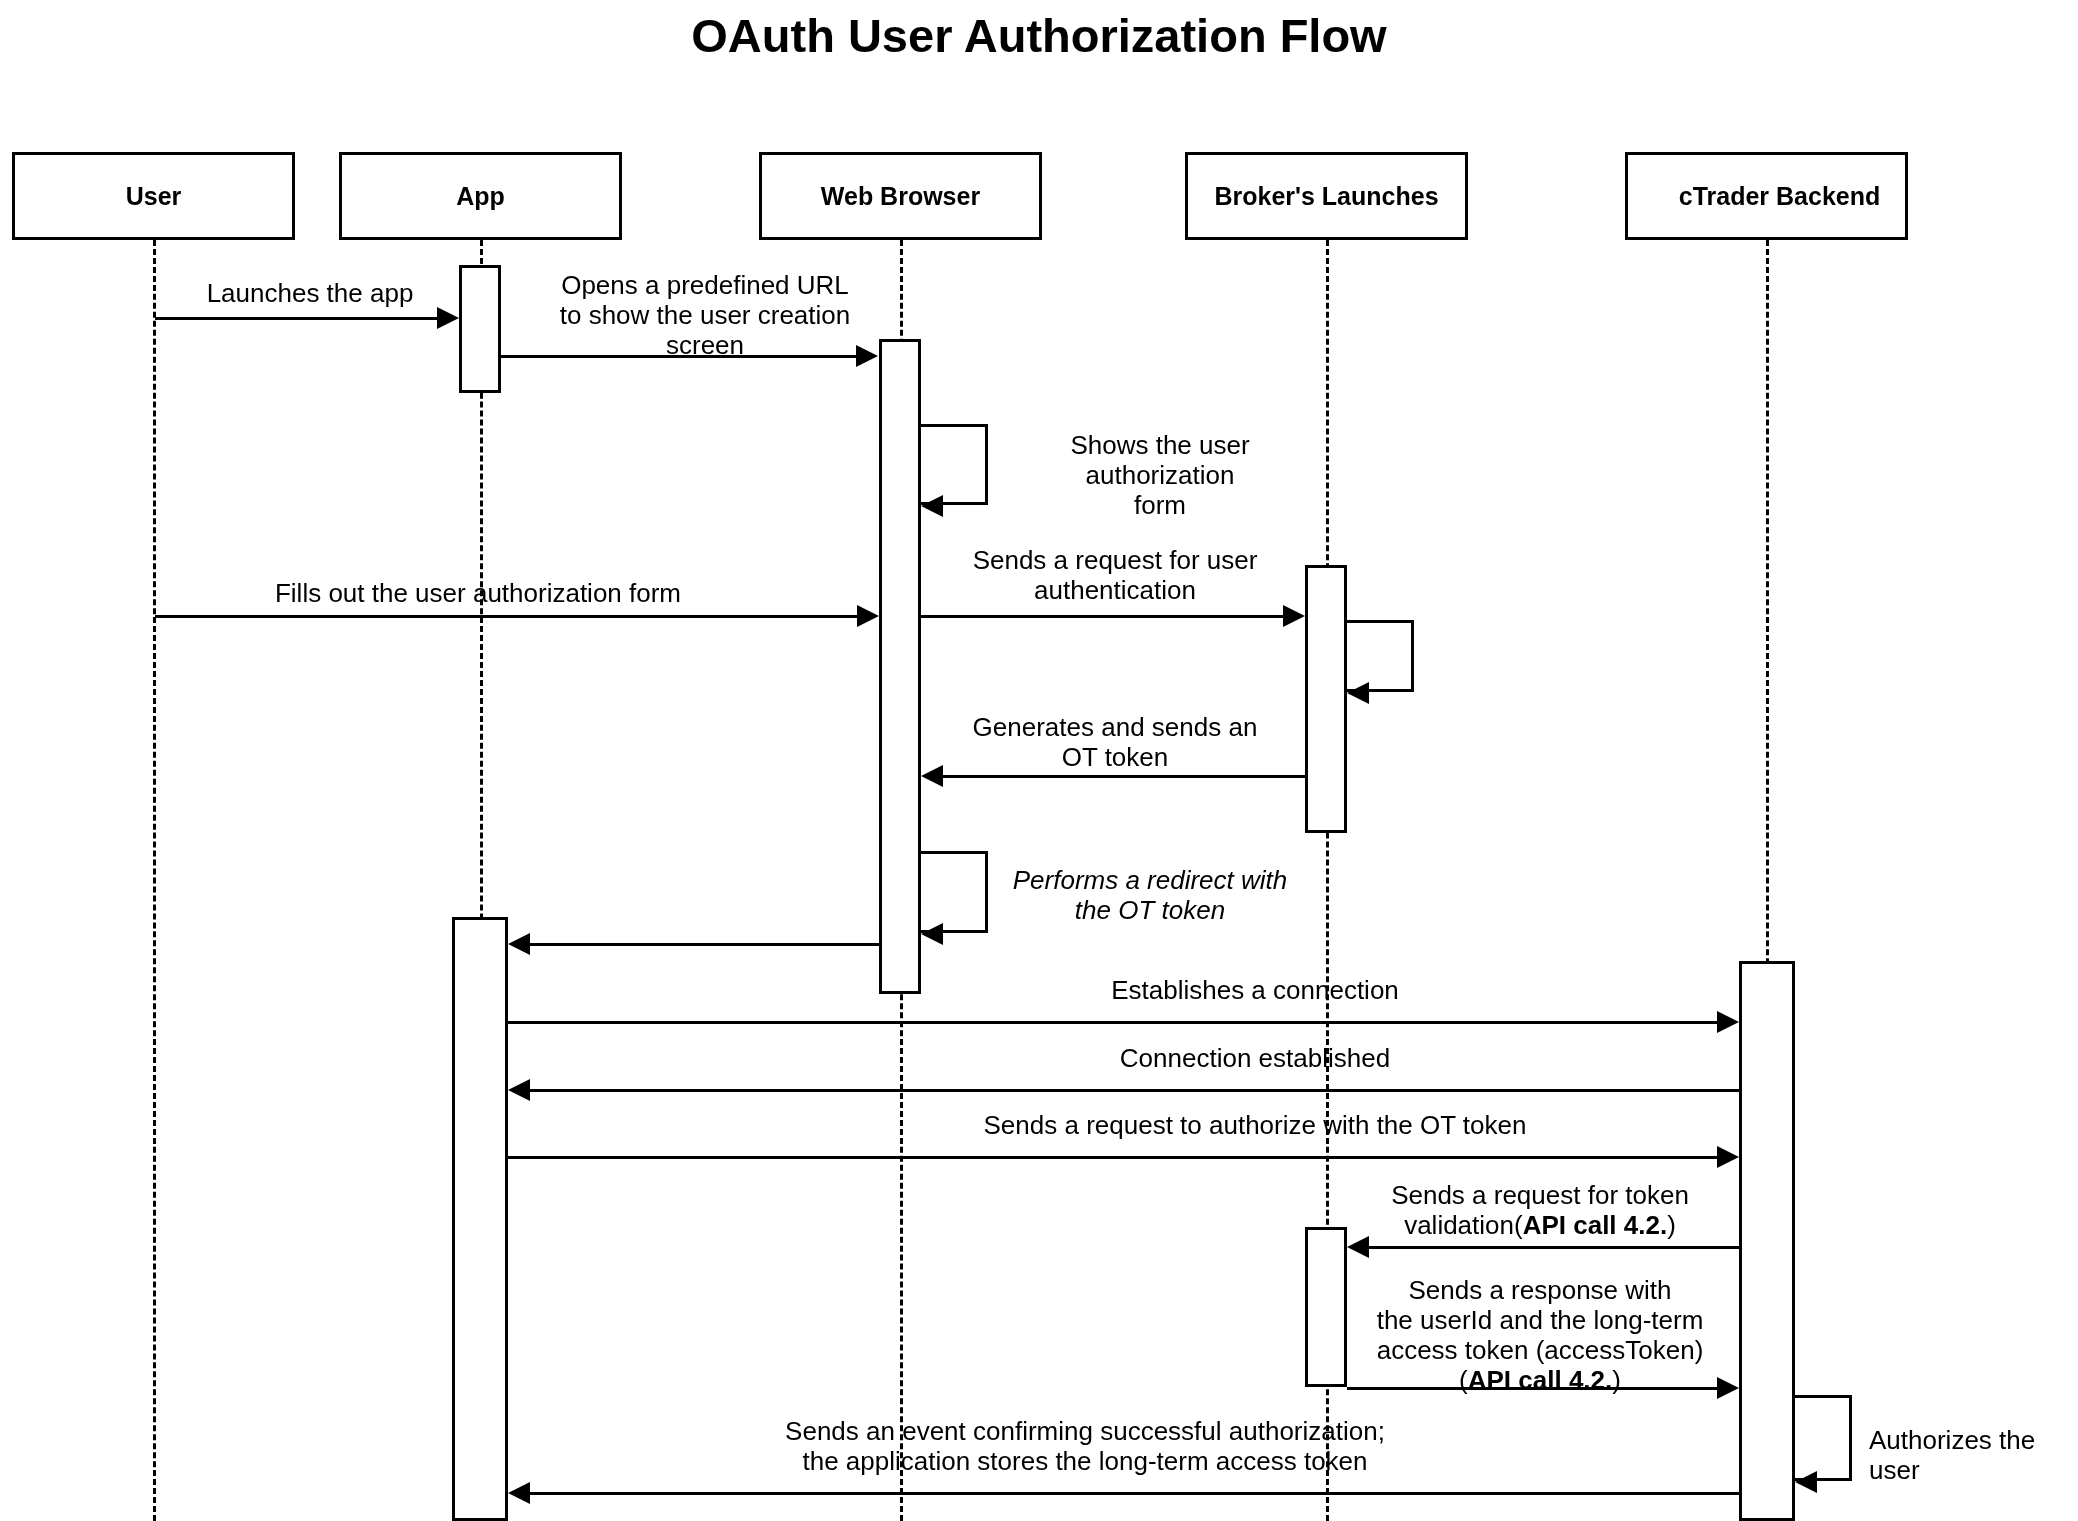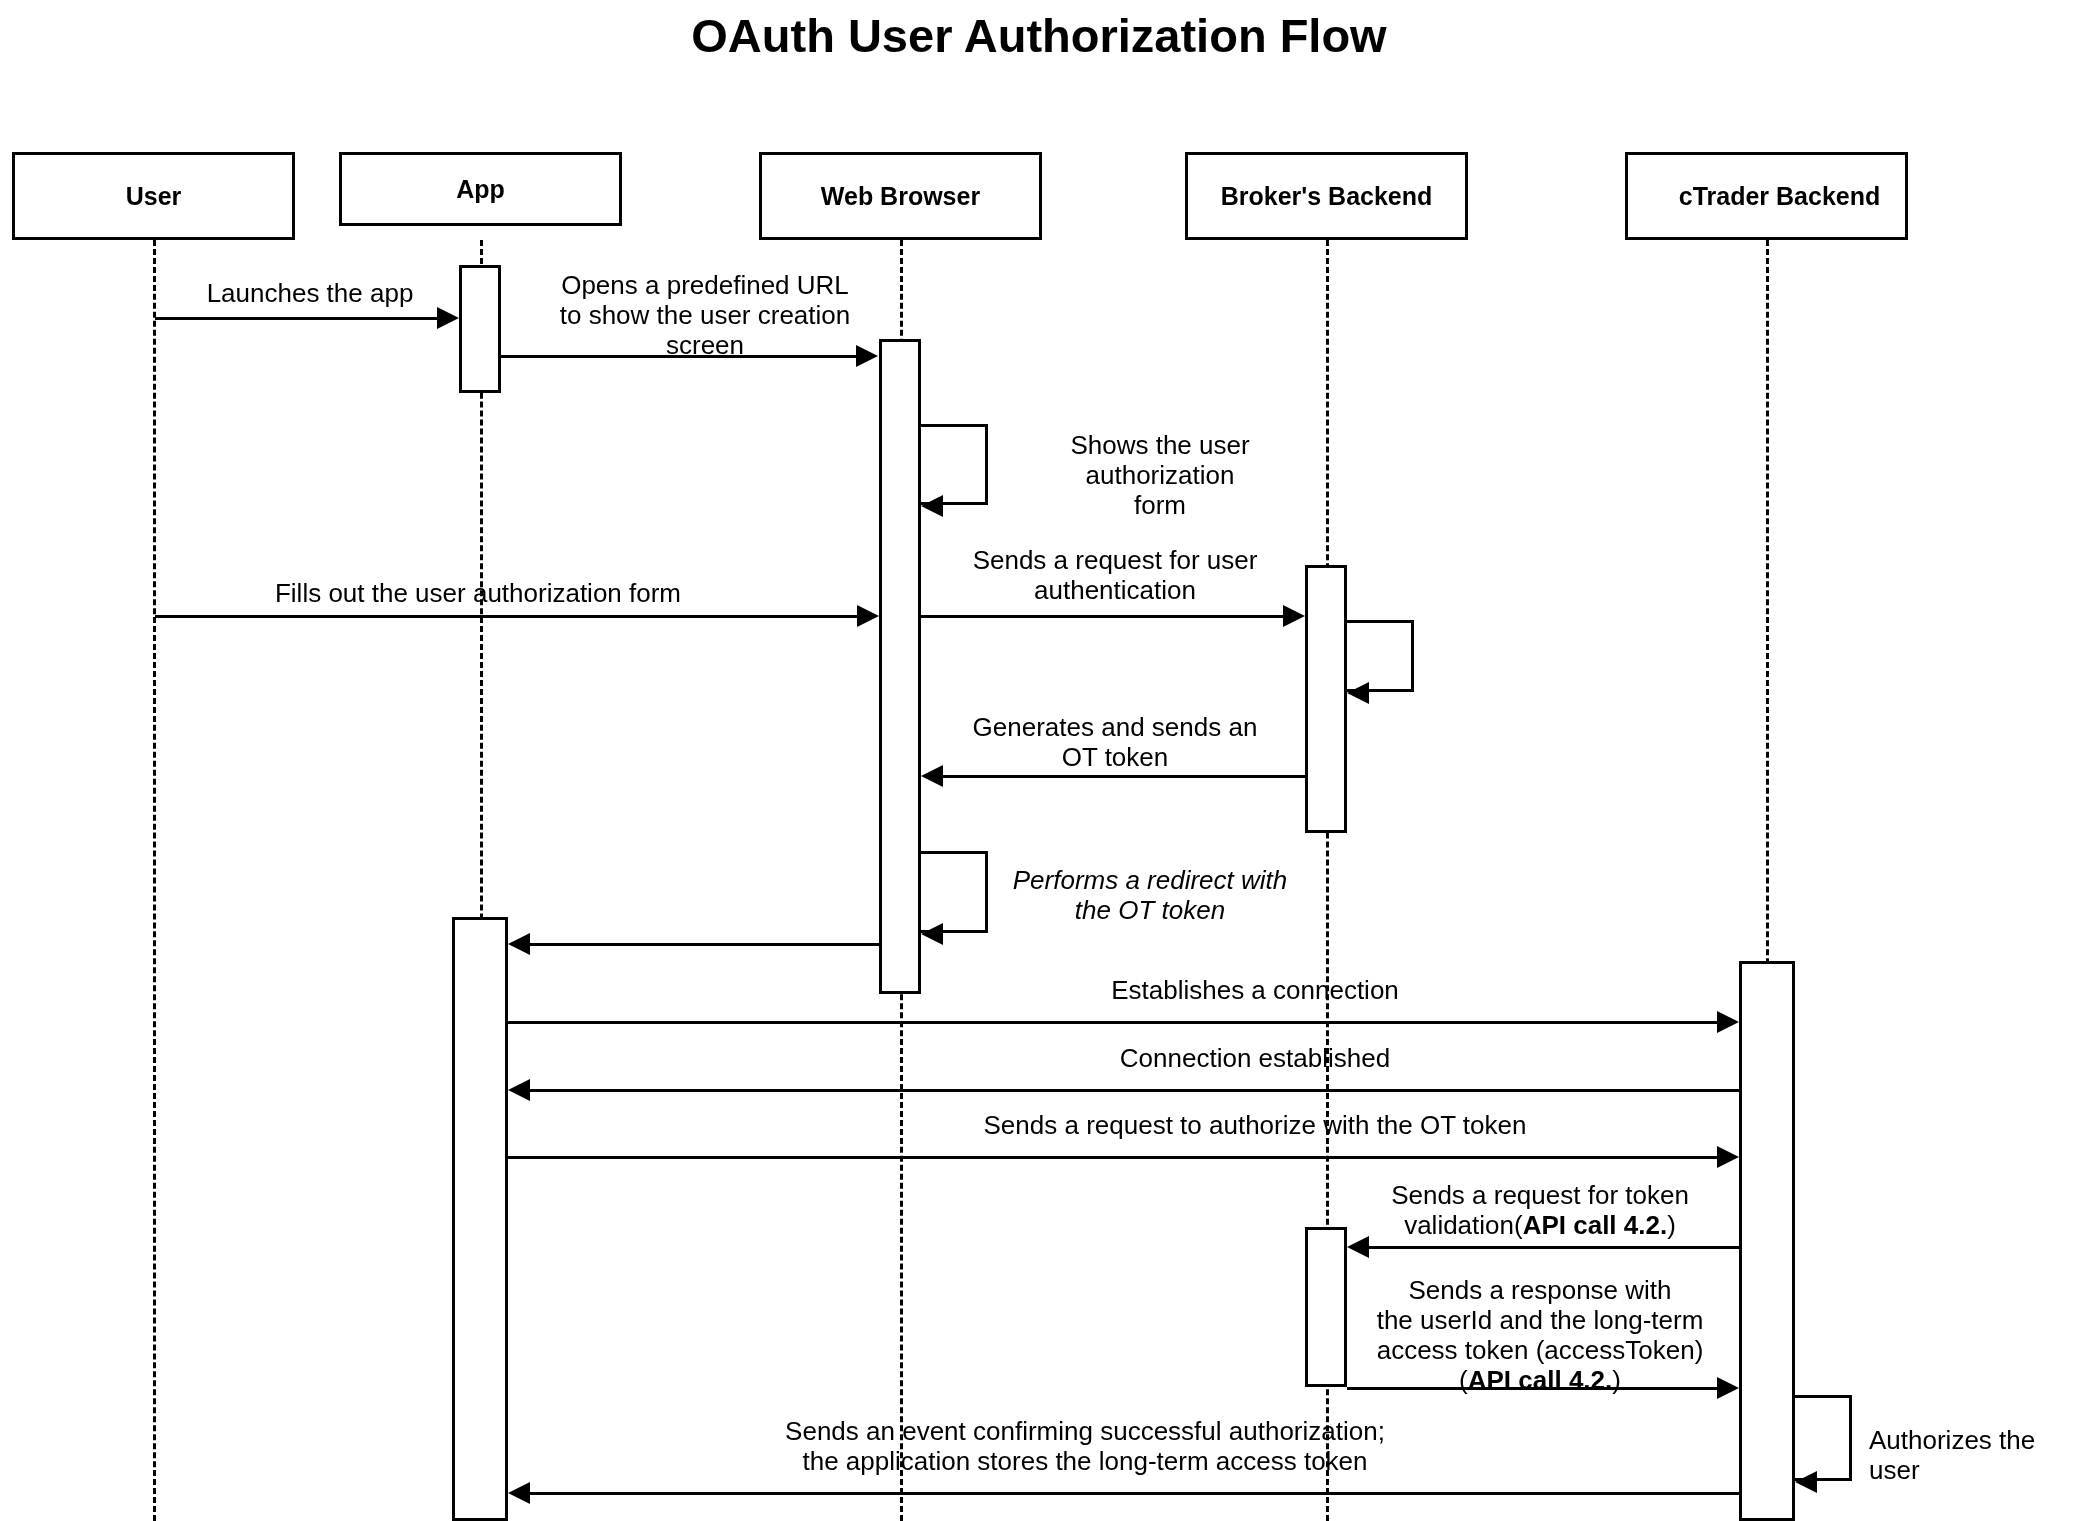--- a/index.html
+++ b/index.html
@@ -99,28 +99,28 @@
 </head>
 <body>
 
 <div id="page">
 
   <div id="diagram-title">OAuth User Authorization Flow</div>
 
   <div class="participant-box" style="left:12px; top:152px; width:283px; height:88px;">
     <span class="participant-label">User</span>
   </div>
-  <div class="participant-box" style="left:339px; top:152px; width:283px; height:74px;">
+  <div class="participant-box" style="left:339px; top:152px; width:283px; height:88px;">
     <span class="participant-label">App</span>
   </div>
   <div class="participant-box" style="left:759px; top:152px; width:283px; height:88px;">
     <span class="participant-label">Web Browser</span>
   </div>
   <div class="participant-box" style="left:1185px; top:152px; width:283px; height:88px;">
-    <span class="participant-label">Broker's Backend</span>
+    <span class="participant-label">Broker's Launches</span>
   </div>
   <div class="participant-box" style="left:1625px; top:152px; width:283px; height:88px;padding-left:26px;">
     <span class="participant-label">cTrader Backend</span>
   </div>
 
   <div class="lifeline" style="left:153px; top:240px; height:1281px;"></div>
   <div class="lifeline" style="left:480px; top:240px; height:1281px;"></div>
   <div class="lifeline" style="left:900px; top:240px; height:1281px;"></div>
   <div class="lifeline" style="left:1326px; top:240px; height:1281px;"></div>
   <div class="lifeline" style="left:1766px; top:240px; height:1281px;"></div>

